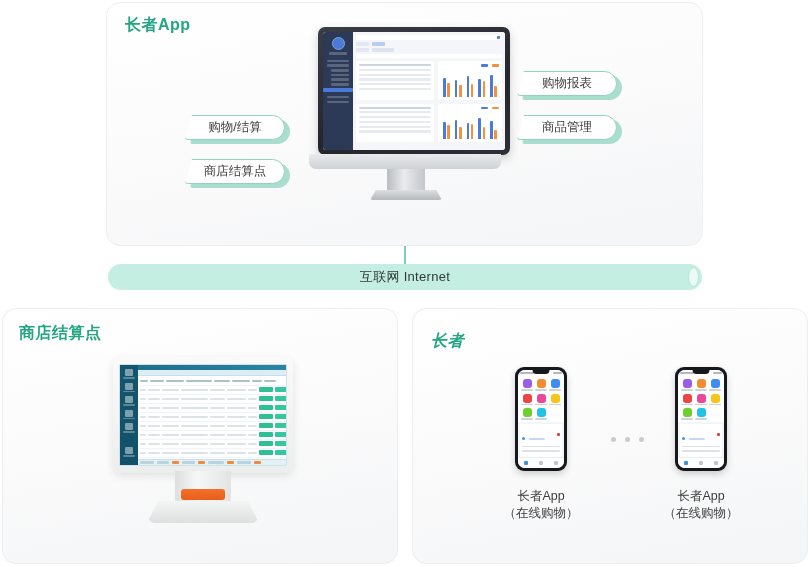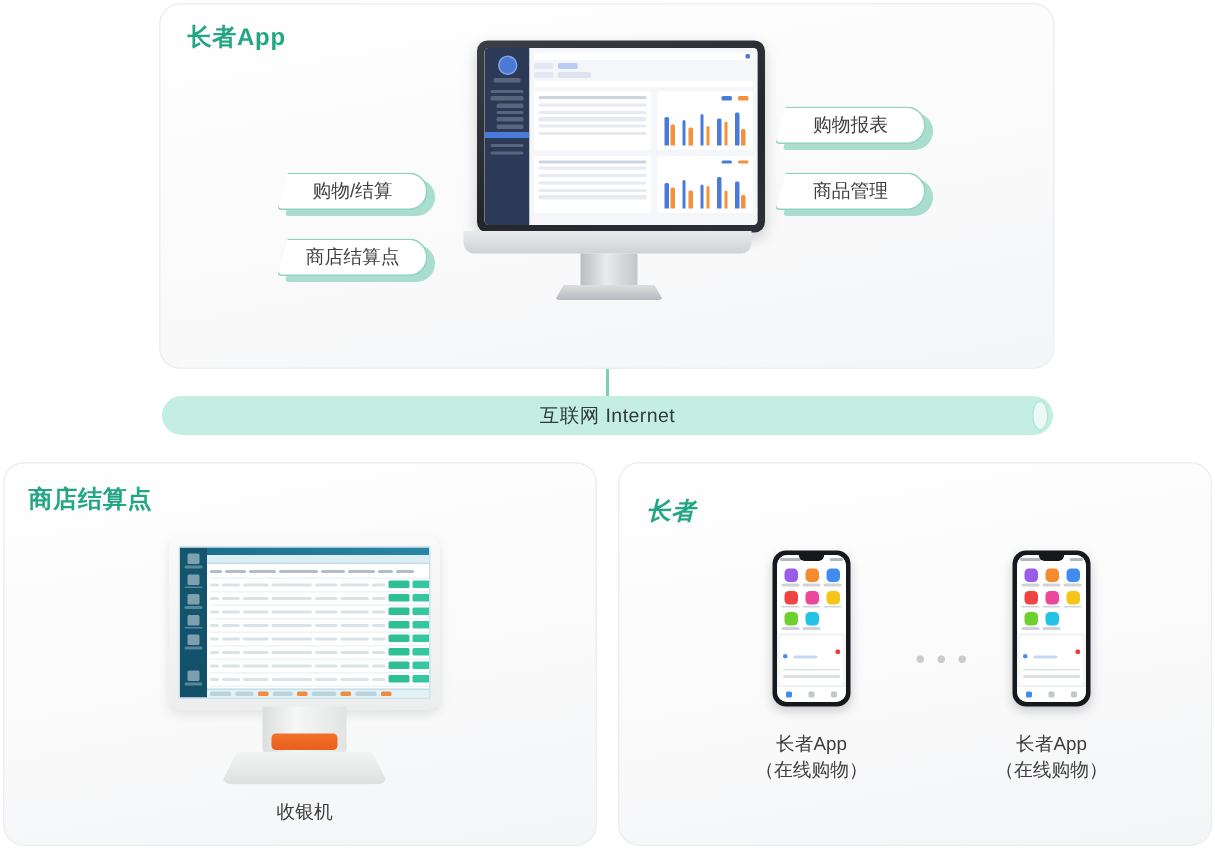--- a/index.html
+++ b/index.html
@@ -579,21 +579,20 @@
             <span style="width:14px"></span>
             <i class="org"></i>
           </div>
         </div>
 
       </div>
     </div>
     <div class="pos-neck"></div>
     <div class="pos-orange"></div>
     <div class="pos-base"></div>
-    <div class="pos-caption">收银机</div>
   </div>
 </div>
 
 <div class="panel" id="elder-panel">
   <div class="panel-title">长者</div>
 
   <div class="phone-wrap" id="phone-1">
     <div class="phone">
       <div class="phone-screen">
         <div class="ph-status">

